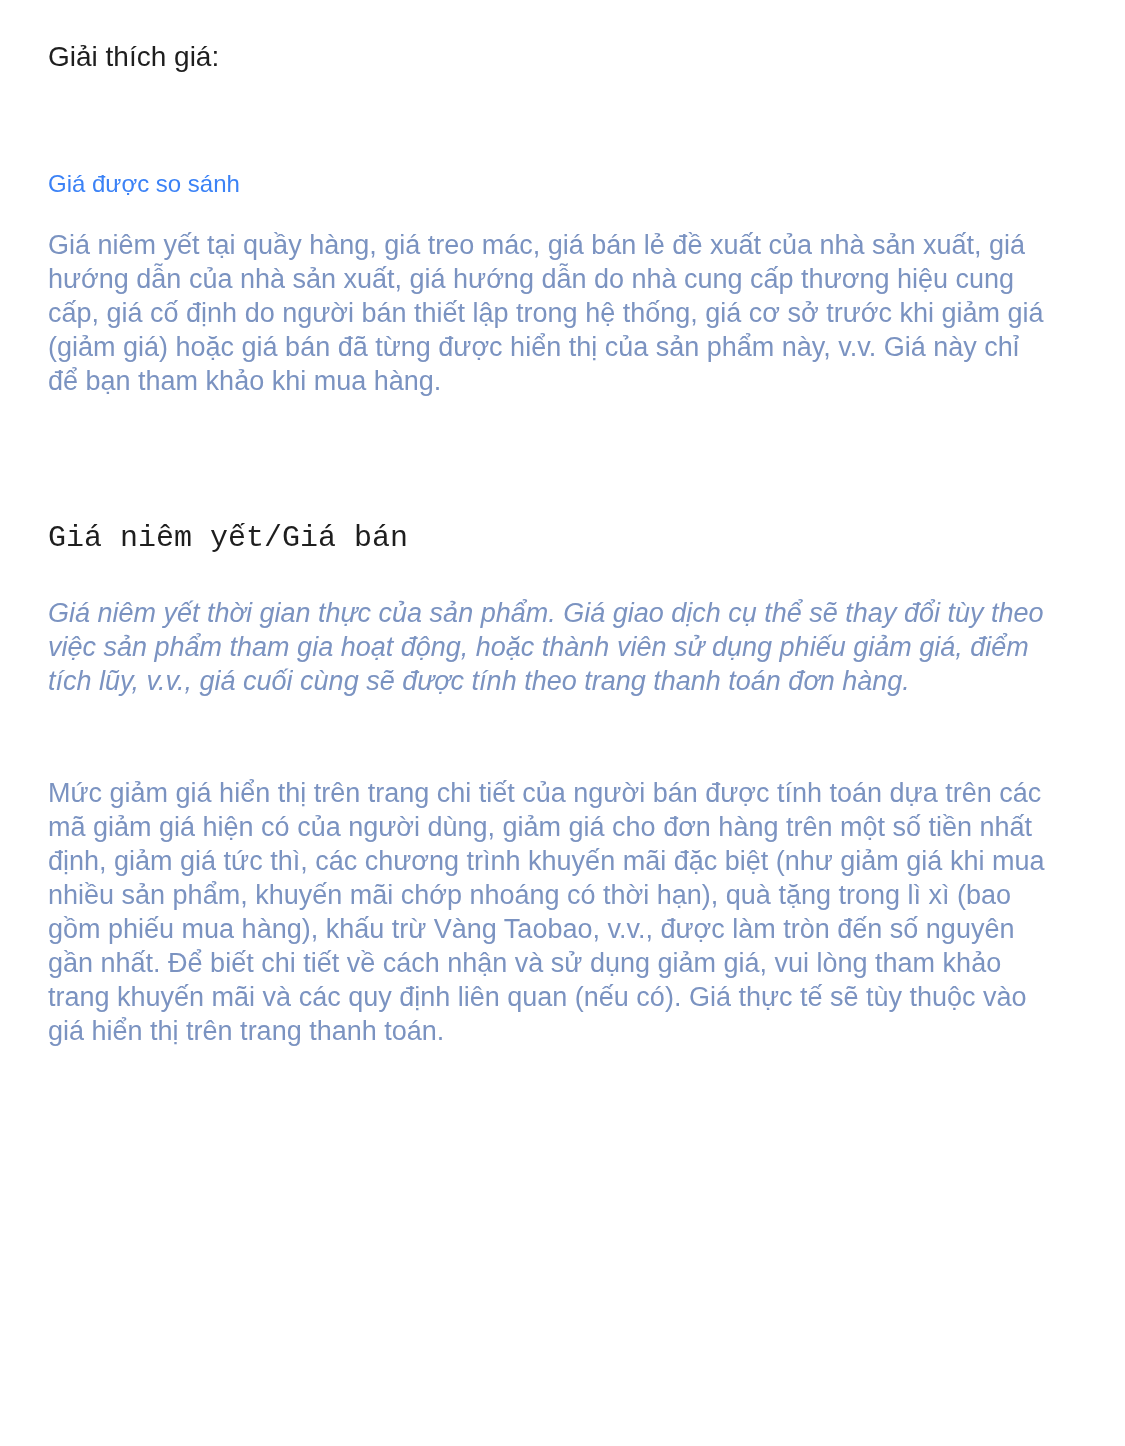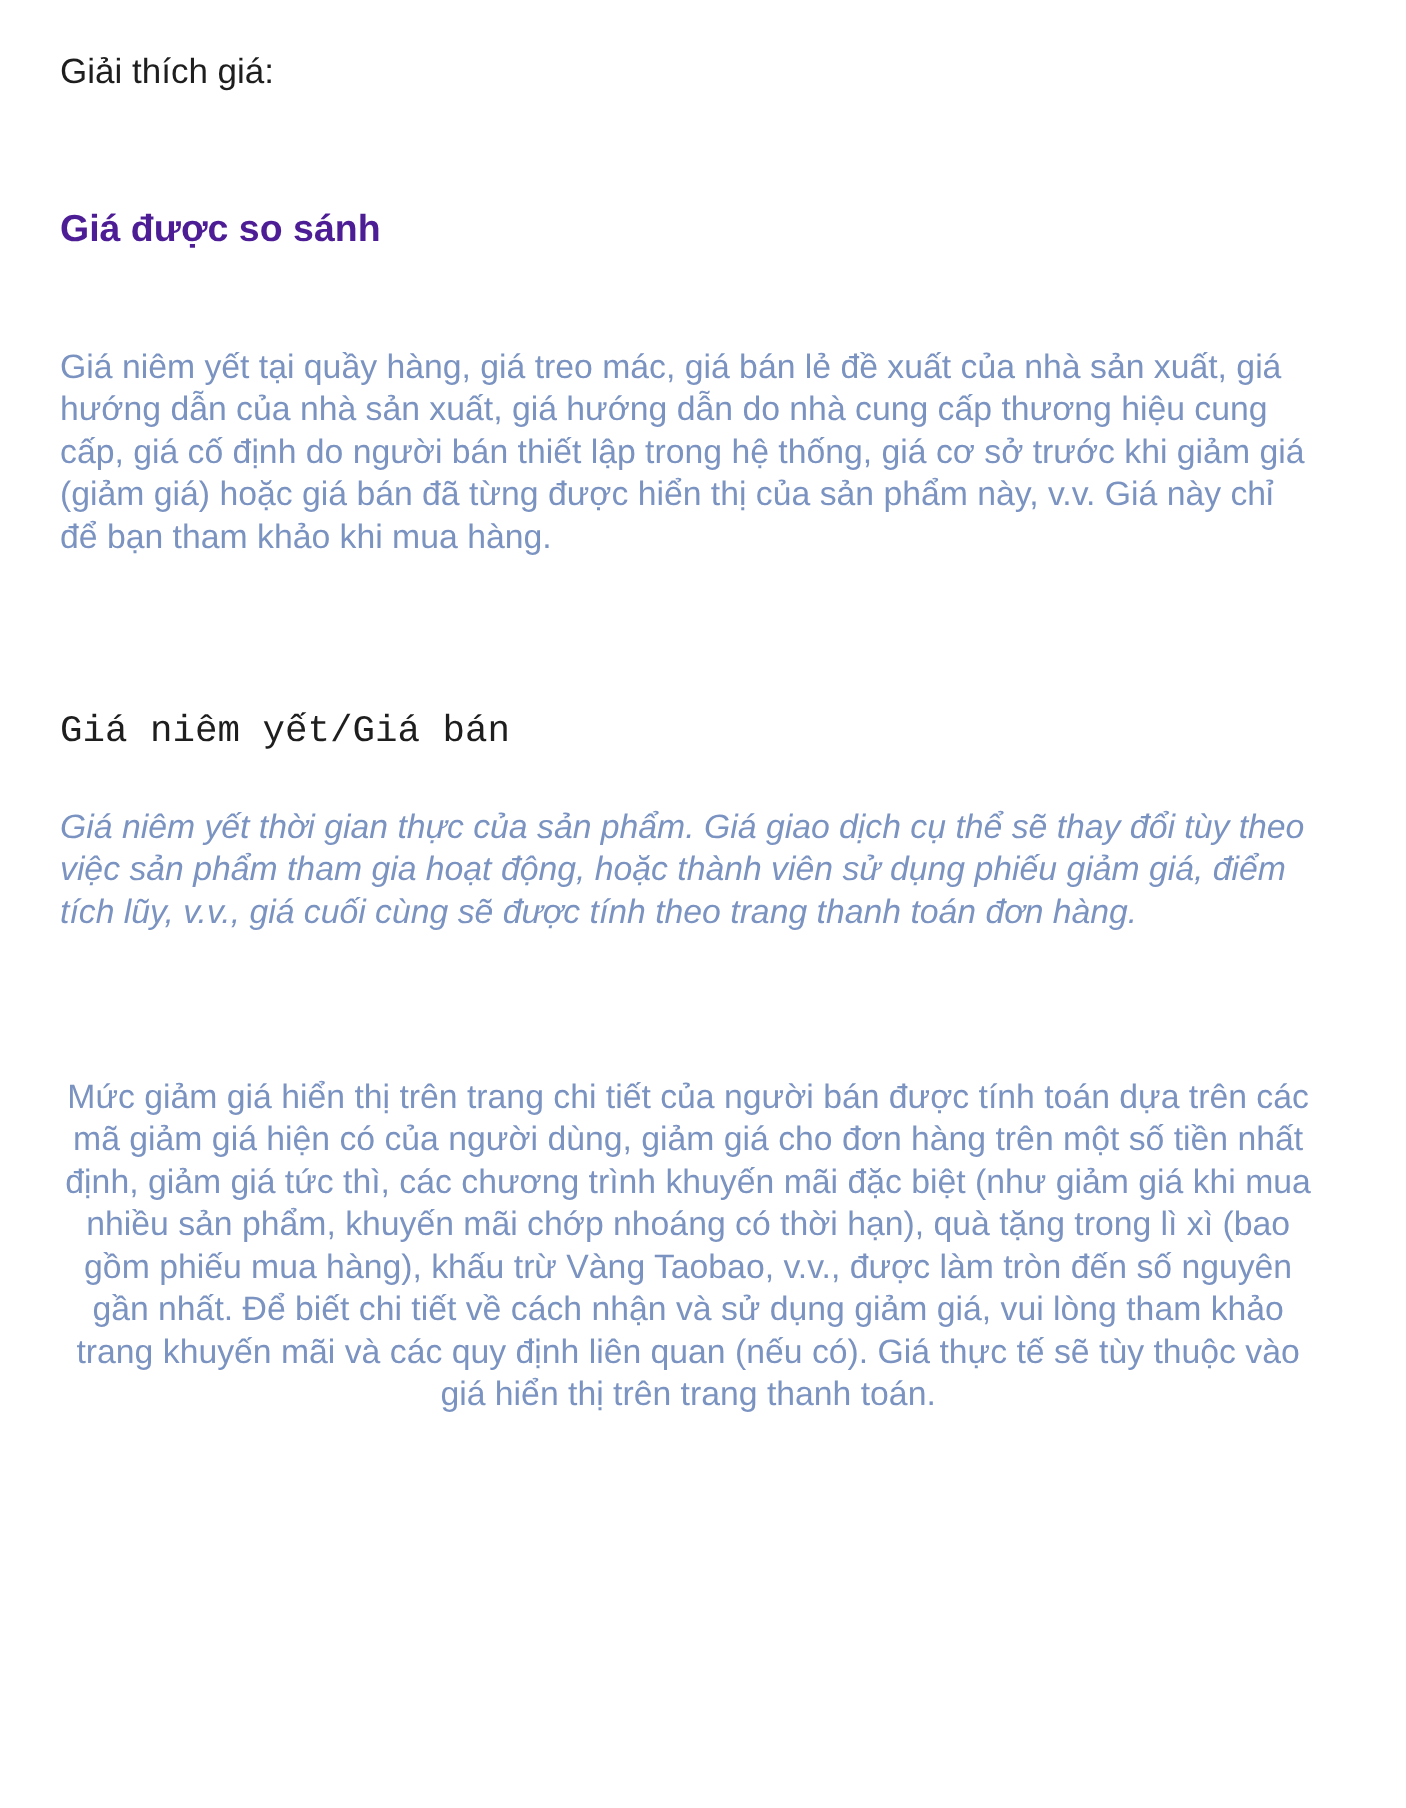--- a/index.html
+++ b/index.html
@@ -21,45 +21,45 @@
     background: #ffffff;
   }
   .title {
     font-size: 28px;
     font-weight: 400;
     color: #1e1e1e;
     margin: 0;
     line-height: 34px;
   }
   .subheading {
-    font-size: 30px;
-    font-weight: 700;
-    color: #4c1d95;
+    font-size: 24px;
+    font-weight: 400;
+    color: #3b82f6;
     margin: 96px 0 0 0;
     line-height: 28px;
   }
   .heading2 {
     font-size: 30px;
     font-weight: 400;
     color: #1e1e1e;
     margin: 122px 0 0 0;
     line-height: 36px;
     font-family: Liberation Mono, monospace;
   }
   .para {
     font-size: 27px;
     font-weight: 400;
     line-height: 34px;
     color: #7b93c1;
     margin: 0;
     max-width: 1005px;
   }
-  .para-1 { margin-top: 78px; }
+  .para-1 { margin-top: 30px; }
   .para-2 { margin-top: 40px; font-style: italic; }
-  .para-3 { margin-top: 114px; text-align: center; }
+  .para-3 { margin-top: 78px; }
   .para-4 { margin-top: 104px; }
 </style>
 </head>
 <body>
 
 <div class="page">
 
   <h1 class="title">Giải thích giá:</h1>
 
   <h2 class="subheading">Giá được so sánh</h2>

